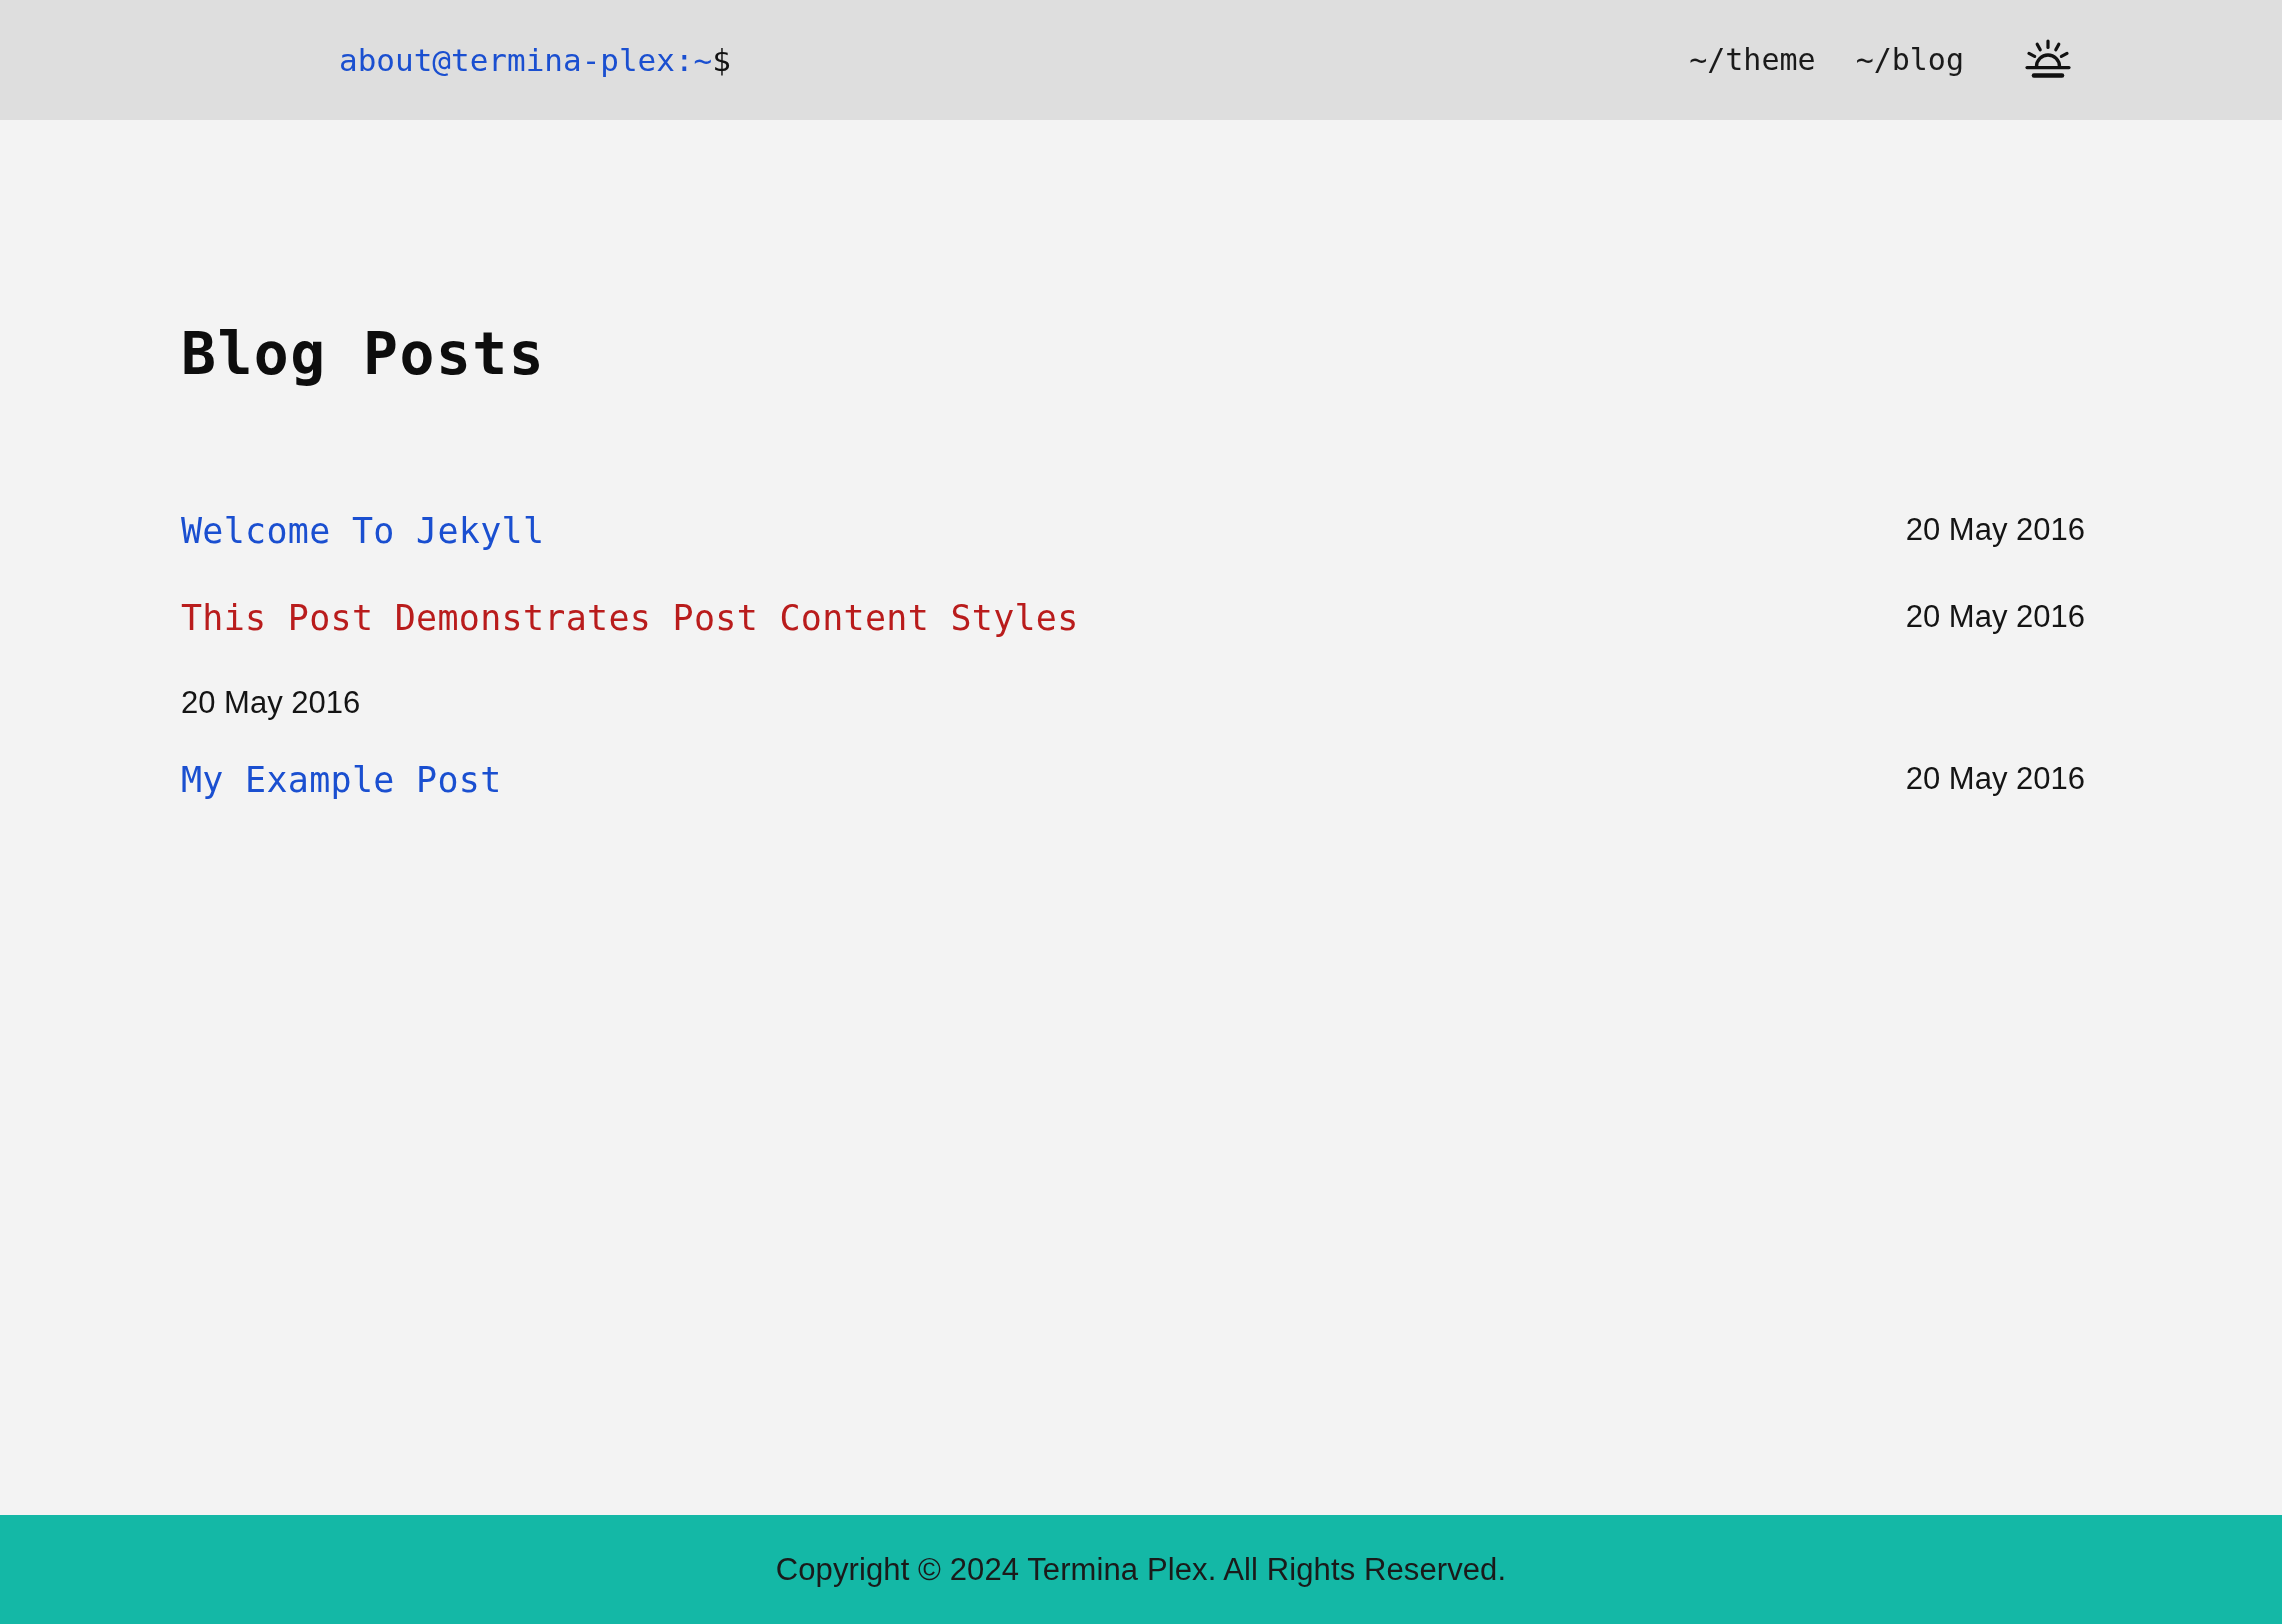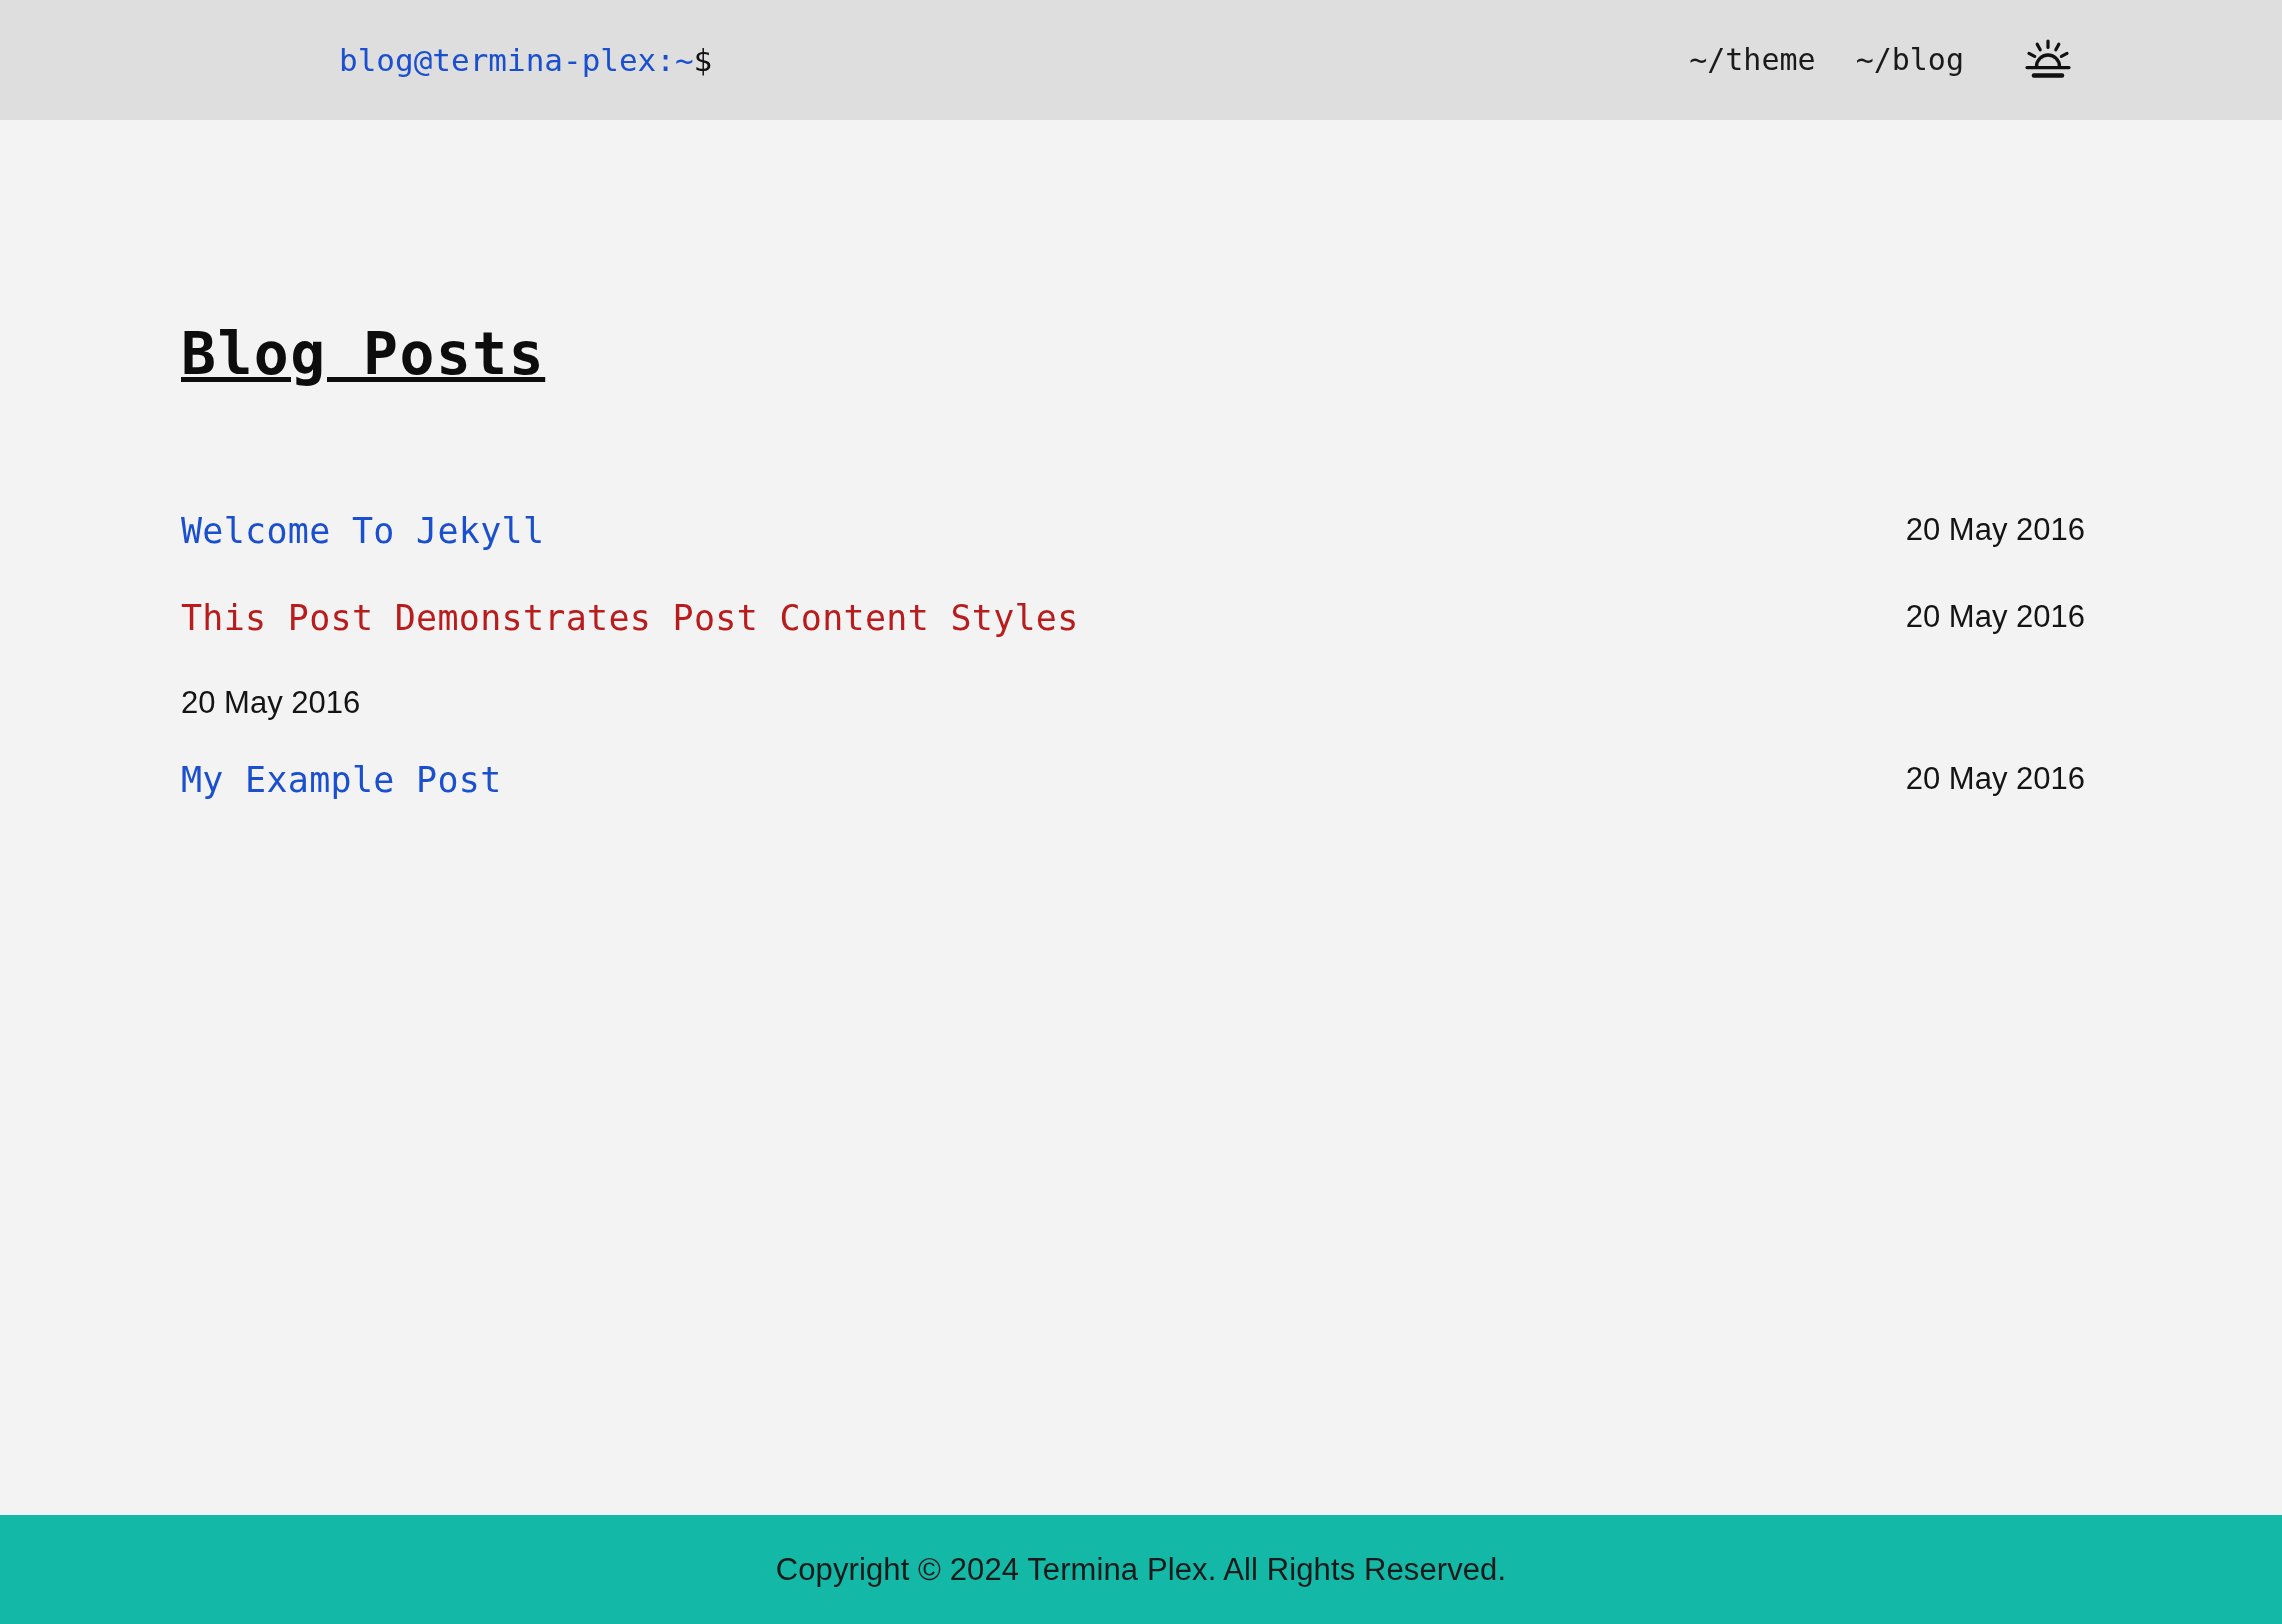--- a/index.html
+++ b/index.html
@@ -99,21 +99,20 @@
 
   .page-title {
     font-family: "DejaVu Sans Mono", "Liberation Mono", monospace;
     font-size: 58px;
     font-weight: bold;
     color: #0d0d0d;
     margin: 0;
     padding-top: 205px;
     letter-spacing: 1.5px;
     line-height: 1.0;
-    text-decoration: underline;
   }
 
   .post-list {
     list-style: none;
     margin: 0;
     padding: 0;
     margin-top: 120px;
   }
 
   .post-item {
@@ -166,21 +165,21 @@
 </style>
 </head>
 <body>
 
 <div class="page">
 
   <header class="site-header">
     <div class="header-inner">
 
       <a class="prompt" href="#">
-        <span class="prompt-user">blog@termina-plex:~</span><span class="prompt-sigil">$</span>
+        <span class="prompt-user">about@termina-plex:~</span><span class="prompt-sigil">$</span>
       </a>
 
       <nav class="nav">
         <a class="nav-link" href="#">~/theme</a>
         <a class="nav-link" href="#">~/blog</a>
         <button class="theme-toggle" aria-label="toggle theme">
           <span>
             <svg width="46" height="42" viewBox="0 0 46 42" fill="none" xmlns="http://www.w3.org/2000/svg">
 
               <line x1="23" y1="2" x2="23" y2="8.5" stroke="#111" stroke-width="3.2" stroke-linecap="round"></line>

